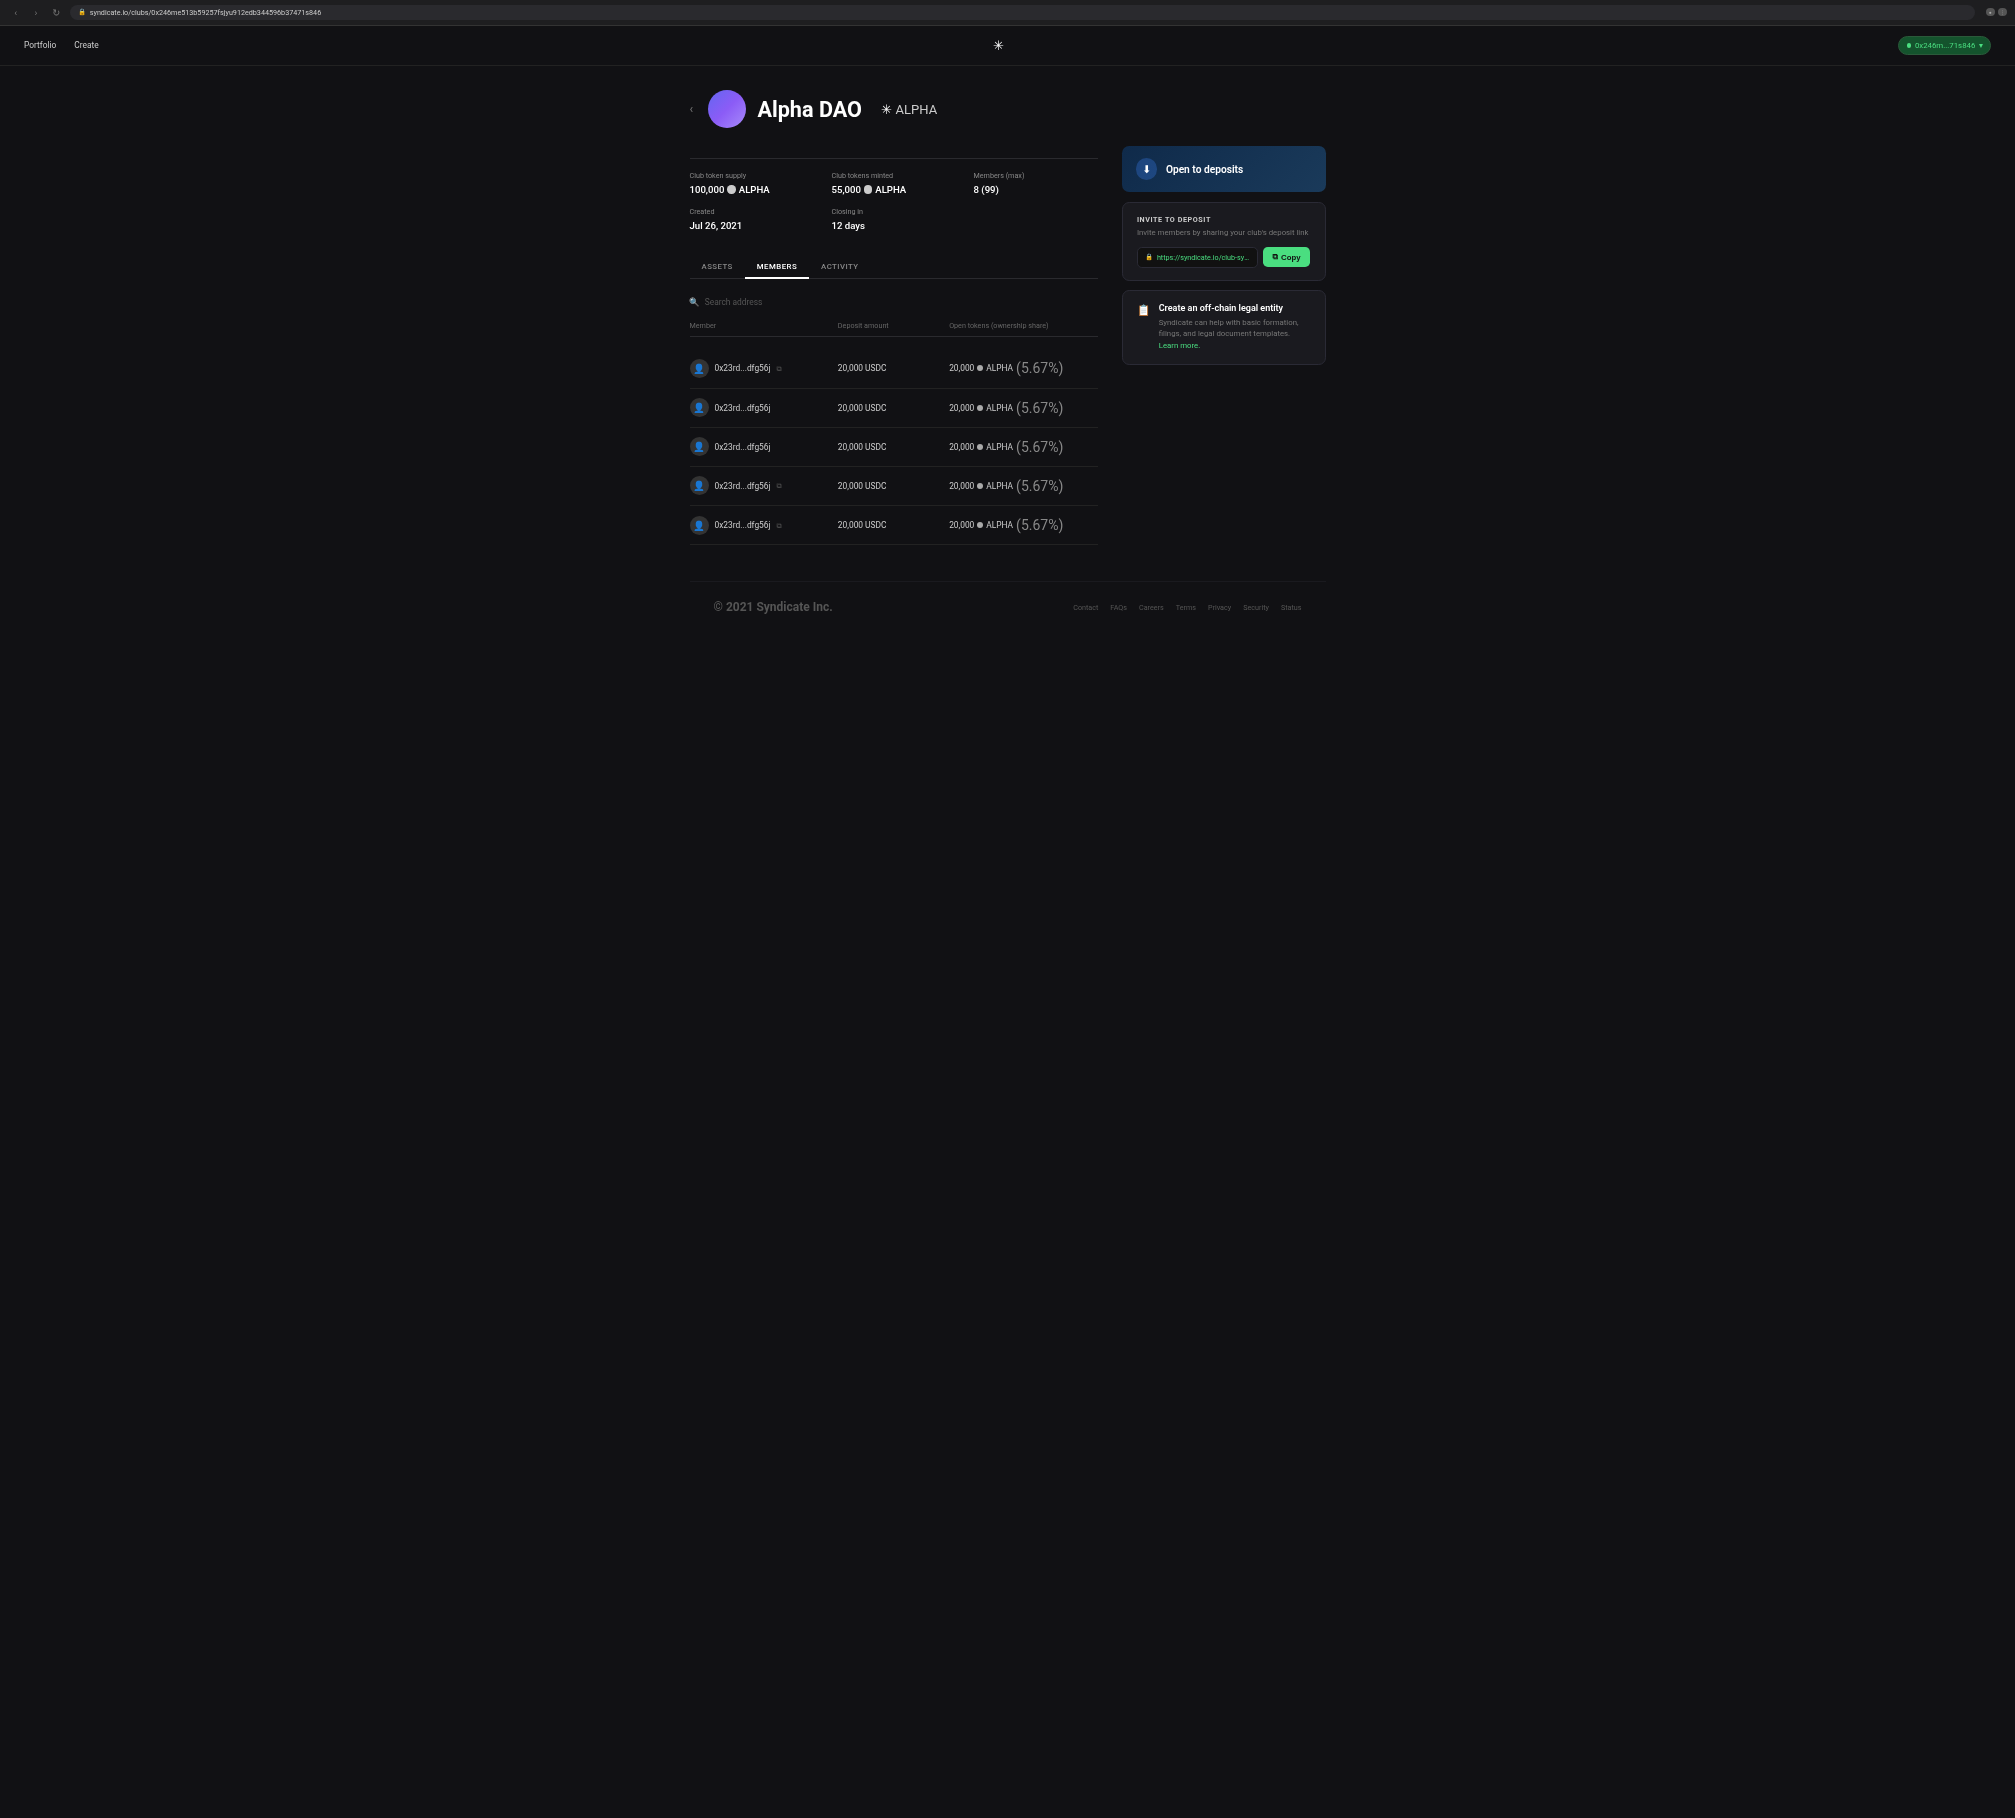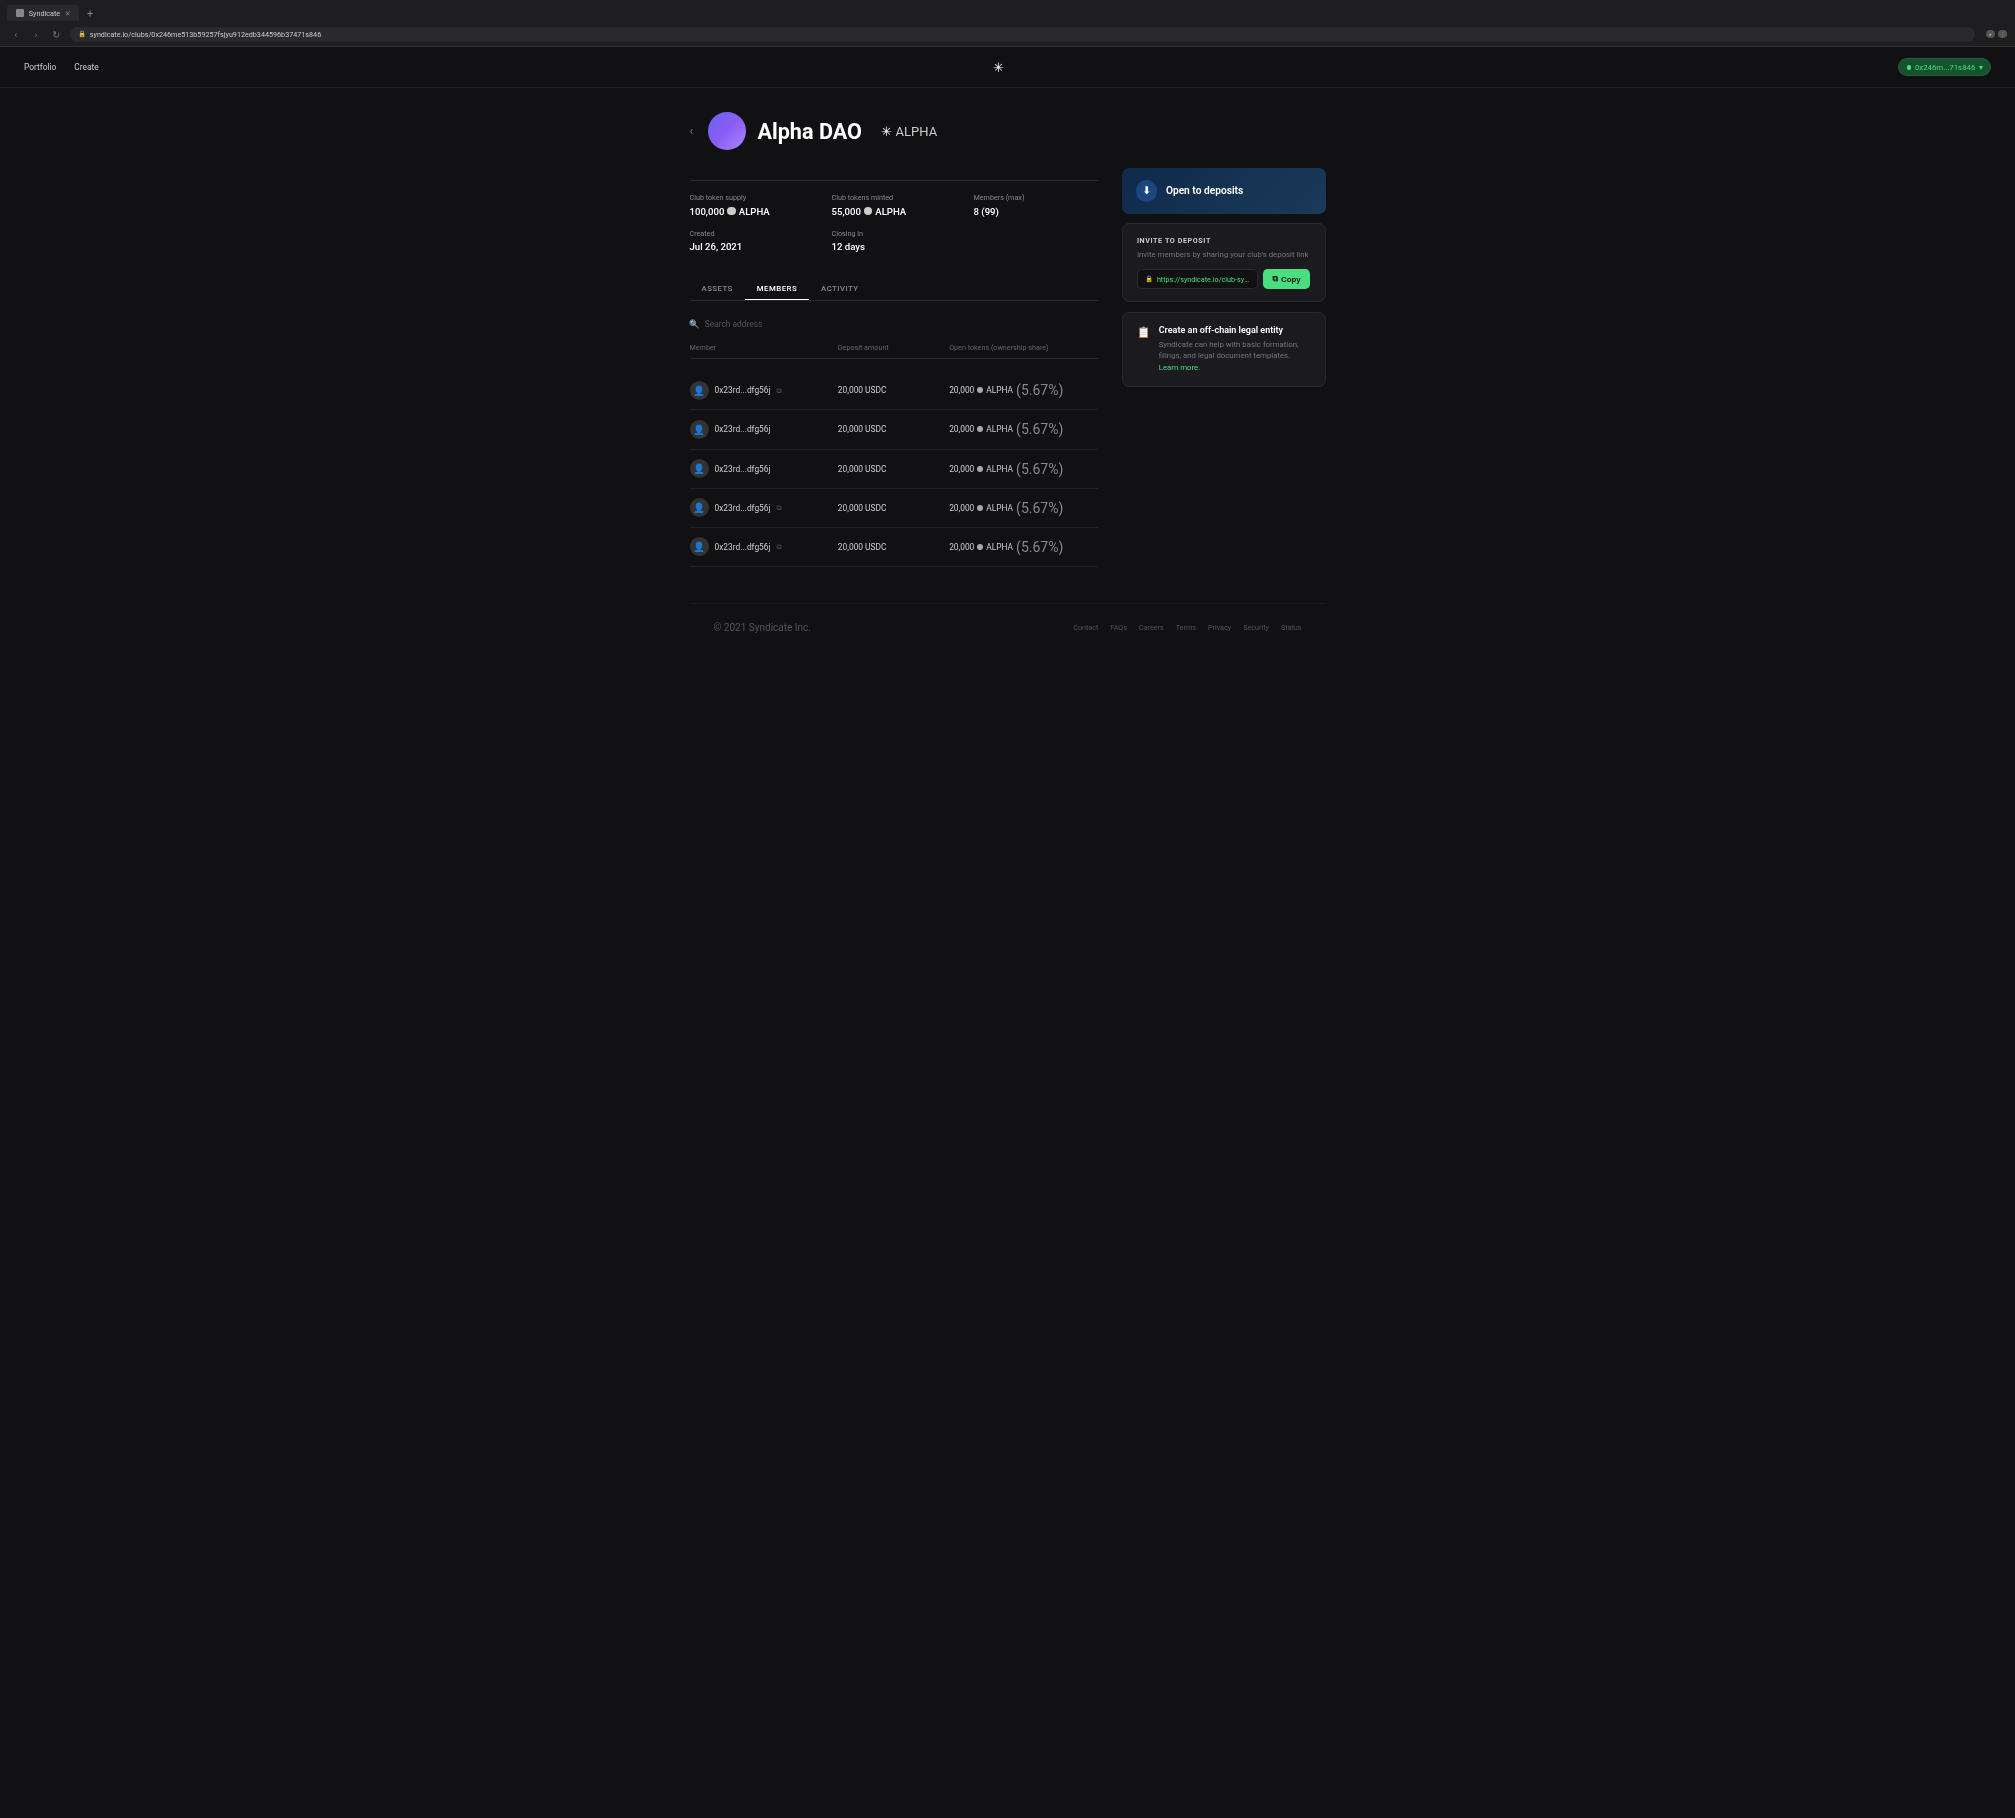--- a/index.html
+++ b/index.html
@@ -514,22 +514,23 @@
     
     .footer {
       padding: 18px 24px;
       border-top: 0.6px solid #1a1a1f;
       display: flex;
       justify-content: space-between;
       align-items: center;
       margin-top: 36px;
     }
     .footer-copy {
-      font-size: 10px;
+      font-size: 12px;
       color: #555;
+      font-weight: bold;
     }
     .footer-links {
       display: flex;
       gap: 12px;
     }
     .footer-link {
       font-size: 7.2px;
       color: #555;
       cursor: pointer;
     }
@@ -539,28 +540,20 @@
       display: inline-block;
       color: #fff;
       font-size: 13px;
       line-height: 1;
     }
   </style>
 </head>
 <body>
 
 <div class="browser-chrome">
-  <div class="tab-bar">
-    <div class="tab">
-      <div class="tab-favicon"></div>
-      <span>Syndicate</span>
-      <span class="tab-close">✕</span>
-    </div>
-    <div class="new-tab-btn">+</div>
-  </div>
   <div class="address-bar">
     <span class="nav-btn">‹</span>
     <span class="nav-btn">›</span>
     <span class="nav-btn">↻</span>
     <div class="url-bar">
       <span class="url-lock">🔒</span>
       <span class="url-text">syndicate.io/clubs/0x246me513b59257fsjyu912edb344596b37471s846</span>
     </div>
     <div class="browser-dots">
       <div class="browser-dot">●</div>

